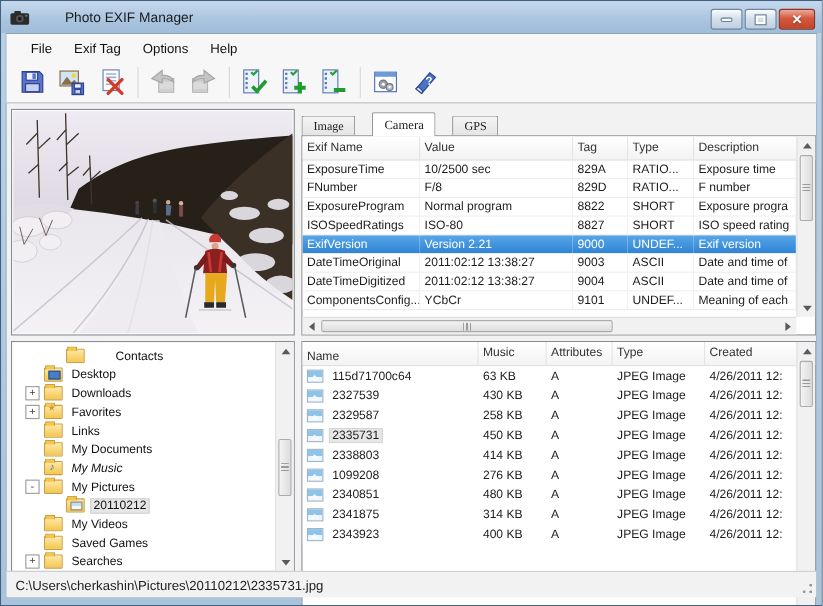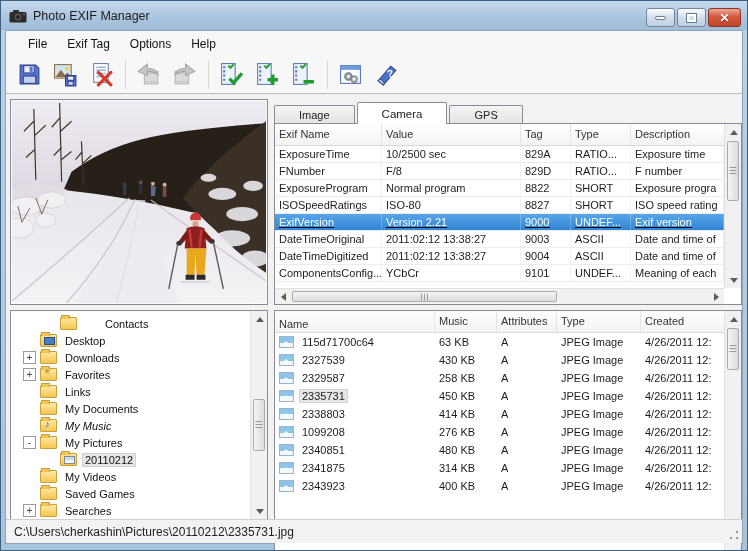--- a/index.html
+++ b/index.html
@@ -1,21 +1,21 @@
 <!DOCTYPE html>
 <html><head>
 <meta charset="utf-8">
 <style>
   html,body{margin:0;padding:0;background:#fff;font-family:"Liberation Sans",sans-serif;}
   *{box-sizing:border-box;}
   .window{position:relative;width:748px;height:551px;background:linear-gradient(#b9d2ea,#a7c3de);
     border:1px solid #40607e;overflow:hidden;}
   
   .titlebar{position:absolute;left:0;top:0;right:0;height:29px;
-    background:linear-gradient(#c5d9ee,#a9c4de 60%,#9fbcd8);display:flex;align-items:center;}
+    background:linear-gradient(#c5d9ee,#a9c4de 60%,#9fbcd8);display:flex;align-items:center;gap:26px;}
   .title-icon{width:18px;height:14px;margin:0 6px 0 8px;flex:0 0 auto;}
   .title-text{font-size:12.5px;color:#1c1c1c;}
   .winbtns{position:absolute;right:6px;top:7px;display:flex;gap:2px;}
   .wbtn{width:29px;height:19px;border:1px solid #70879f;border-radius:3px;
     background:linear-gradient(#fbfdfe,#d4e0ec 45%,#bfcfdf);display:flex;align-items:center;justify-content:center;}
   .wbtn.close{width:33px;border-color:#8e3326;background:linear-gradient(#eba99a,#d4593f 45%,#c04529);}
   .glyph-min{width:11px;height:4px;background:#fff;border:1px solid #6a7f95;border-radius:2px;}
   .glyph-max{width:9px;height:8px;border:2px solid #fff;outline:1px solid #6a7f95;background:transparent;}
   .glyph-close{color:#fff;font-size:12px;font-weight:bold;line-height:1;text-shadow:0 1px 1px rgba(0,0,0,.4);}
   
@@ -28,29 +28,29 @@
   .tbtn svg{width:25px;height:25px;}
   .tbtn.disabled{opacity:.85;}
   .tsep{width:1px;height:28px;background:#d6d6d6;margin:0 5px;}
   
   .panel{position:absolute;background:#fff;border:1px solid #888c94;}
   .photo-panel{left:4px;top:68px;width:258px;height:206px;padding:1px;background:#fbfbfb;}
   .photo-panel svg{width:100%;height:100%;display:block;}
   
   .tabs{position:absolute;left:268px;top:71px;height:22px;display:flex;align-items:flex-end;}
   .tab{font-size:11px;color:#222;border:1px solid #898c94;border-bottom:none;background:linear-gradient(#f4f4f4,#e4e4e4);
-    padding:3px 24px 3px;margin-right:2px;height:19px;border-radius:2px 2px 0 0;}
+    padding:3px 10px 3px;margin-right:15px;height:19px;border-radius:2px 2px 0 0;font-family:Liberation Serif, serif;}
   .tab.active{background:#fff;height:22px;padding-top:5px;font-size:11.5px;position:relative;z-index:2;}
   .exif-panel{left:268px;top:92px;width:468px;height:182px;}
   .grid-head{display:flex;height:22px;background:linear-gradient(#ffffff,#f3f3f3);border-bottom:1px solid #d9d9d9;}
   .gh{font-size:11px;color:#333;padding:4px 4px 0 4px;border-right:1px solid #e4e4e4;overflow:hidden;white-space:nowrap;}
   .exif-rows{position:absolute;left:0;top:22px;right:17px;bottom:16px;overflow:hidden;}
   .exif-row{display:flex;height:17px;border-bottom:1px solid #ececec;background:#fff;}
   .exif-row .c{font-size:11px;color:#1c1c1c;padding:2px 4px 0 4px;border-right:1px solid #f1f1f1;overflow:hidden;white-space:nowrap;}
-  .exif-row.selected{background:linear-gradient(#58a6e8,#2f84d4);text-decoration:underline;}
+  .exif-row.selected{background:linear-gradient(#58a6e8,#2f84d4);}
   .exif-row.selected .c{color:#fff;border-right-color:rgba(255,255,255,.25);}
   .col-en{width:107px;}.col-val{width:139px;}.col-tag{width:50px;}.col-typ{width:60px;}.col-dsc{flex:1;}
   
   .vscroll{position:absolute;top:0;right:0;bottom:0;width:17px;background:#f1f1f1;border-left:1px solid #e0e0e0;}
   .hscroll{position:absolute;left:0;right:17px;bottom:0;height:16px;background:#f1f1f1;border-top:1px solid #e0e0e0;}
   .sb-btn{position:absolute;width:17px;height:16px;display:flex;align-items:center;justify-content:center;}
   .tri{width:0;height:0;}
   .tri.up{border-left:4px solid transparent;border-right:4px solid transparent;border-bottom:5px solid #5a5a5a;}
   .tri.down{border-left:4px solid transparent;border-right:4px solid transparent;border-top:5px solid #5a5a5a;}
   .tri.left{border-top:4px solid transparent;border-bottom:4px solid transparent;border-right:5px solid #5a5a5a;}

